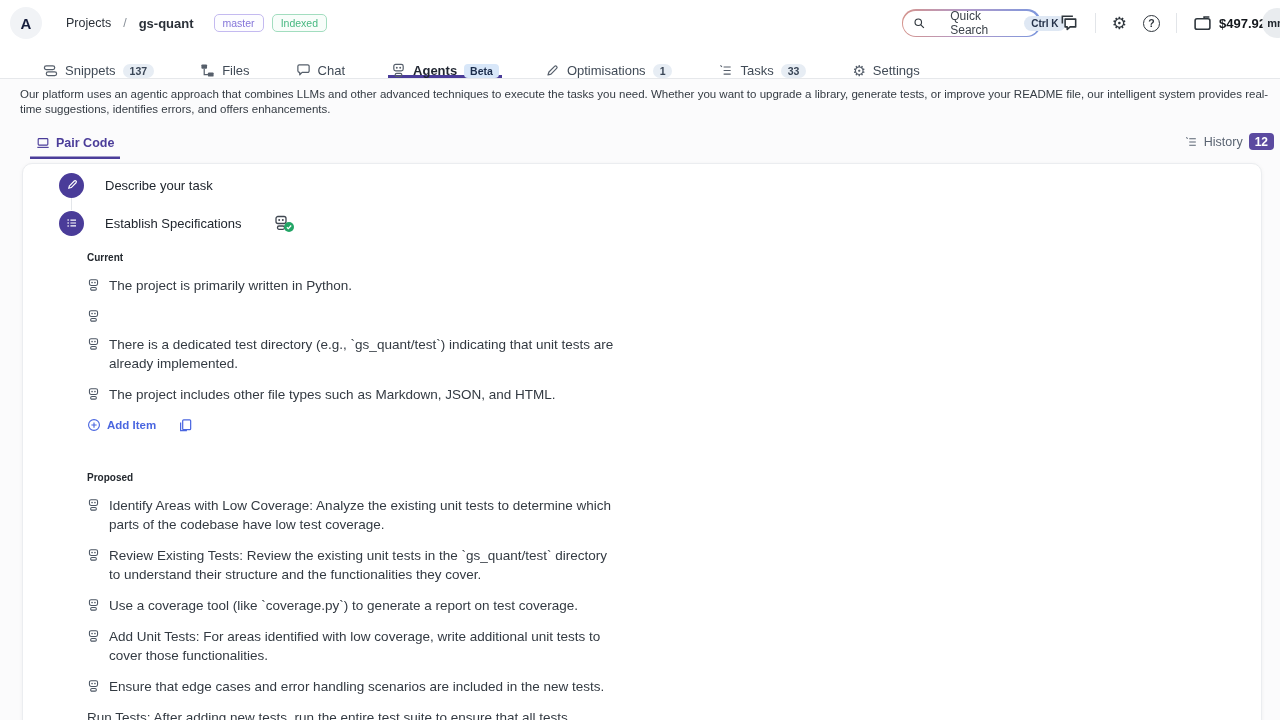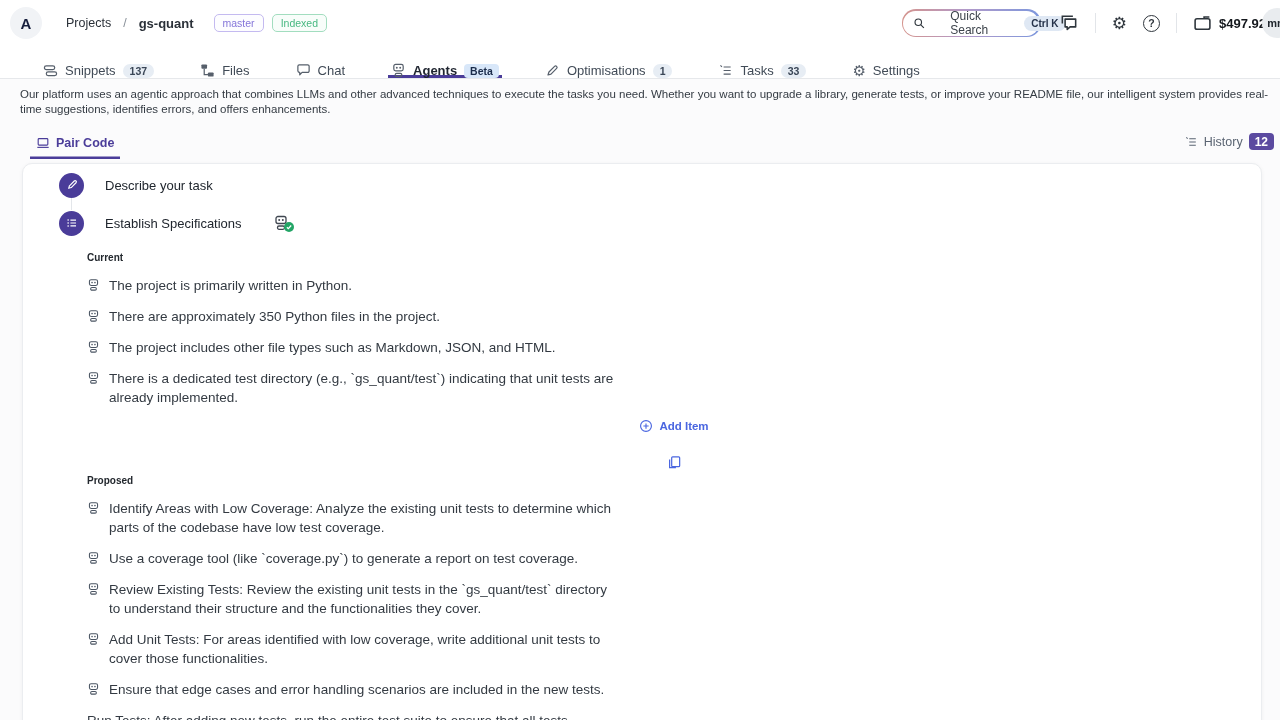--- a/index.html
+++ b/index.html
@@ -77,21 +77,21 @@
   .robot-check { position:relative; display:inline-flex; margin-left:10px; color:#3f4650; }
   .robot-check .check { position:absolute; right:-5px; bottom:-1px; }
 
   .content { margin:16px 0 0 64px; }
   .sec-heading { font-size:10px; font-weight:700; color:#23282e; margin-bottom:13px; }
   ul.spec-list { list-style:none; }
   ul.spec-list li { display:flex; gap:9px; margin-bottom:12px; cursor:pointer; }
   ul.spec-list li svg { flex-shrink:0; margin-top:2px; color:#4b5563; }
   .item-text { font-size:13.5px; line-height:19px; color:#333a42; max-width:512px; }
 
-  .add-row { display:flex; align-items:center; gap:22px; margin:2px 0 0 0; height:18px;flex-direction:column; }
+  .add-row { display:flex; align-items:center; gap:22px; margin:2px 0 0 0; height:18px; }
   .add-item { display:flex; align-items:center; gap:6px; color:#4a66e0; font-size:11.5px;
               font-weight:700; cursor:pointer; background:none; border:none;
               font-family:"Liberation Sans", sans-serif; }
   .copy-btn { color:#4a66e0; cursor:pointer; display:flex; }
 
   .proposed-block { margin-top:38px; }
 </style>
 </head>
 <body>
 
@@ -271,41 +271,40 @@
             <span class="item-text">The project is primarily written in Python.</span>
           </li>
 
           <li>
             <svg width="13" height="14" viewBox="0 0 16 16">
               <rect x="3" y="1.5" width="10" height="7" rx="2" fill="none" stroke="currentColor" stroke-width="1.3"></rect>
               <circle cx="6.2" cy="5" r="1" fill="currentColor"></circle>
               <circle cx="9.8" cy="5" r="1" fill="currentColor"></circle>
               <rect x="4.5" y="11" width="7" height="3.3" rx="1.5" fill="none" stroke="currentColor" stroke-width="1.3"></rect>
             </svg>
-            <span class="item-text">There are approximately 350 Python files in the project.</span>
+          </li>
+
+          <li>
+            <svg width="13" height="14" viewBox="0 0 16 16">
+              <rect x="3" y="1.5" width="10" height="7" rx="2" fill="none" stroke="currentColor" stroke-width="1.3"></rect>
+              <circle cx="6.2" cy="5" r="1" fill="currentColor"></circle>
+              <circle cx="9.8" cy="5" r="1" fill="currentColor"></circle>
+              <rect x="4.5" y="11" width="7" height="3.3" rx="1.5" fill="none" stroke="currentColor" stroke-width="1.3"></rect>
+            </svg>
+            <span class="item-text">There is a dedicated test directory (e.g., `gs_quant/test`) indicating that unit tests are already implemented.</span>
           </li>
 
           <li>
             <svg width="13" height="14" viewBox="0 0 16 16">
               <rect x="3" y="1.5" width="10" height="7" rx="2" fill="none" stroke="currentColor" stroke-width="1.3"></rect>
               <circle cx="6.2" cy="5" r="1" fill="currentColor"></circle>
               <circle cx="9.8" cy="5" r="1" fill="currentColor"></circle>
               <rect x="4.5" y="11" width="7" height="3.3" rx="1.5" fill="none" stroke="currentColor" stroke-width="1.3"></rect>
             </svg>
             <span class="item-text">The project includes other file types such as Markdown, JSON, and HTML.</span>
-          </li>
-
-          <li>
-            <svg width="13" height="14" viewBox="0 0 16 16">
-              <rect x="3" y="1.5" width="10" height="7" rx="2" fill="none" stroke="currentColor" stroke-width="1.3"></rect>
-              <circle cx="6.2" cy="5" r="1" fill="currentColor"></circle>
-              <circle cx="9.8" cy="5" r="1" fill="currentColor"></circle>
-              <rect x="4.5" y="11" width="7" height="3.3" rx="1.5" fill="none" stroke="currentColor" stroke-width="1.3"></rect>
-            </svg>
-            <span class="item-text">There is a dedicated test directory (e.g., `gs_quant/test`) indicating that unit tests are already implemented.</span>
           </li>
         </ul>
       <div class="add-row">
         <button class="add-item">
           <svg width="14" height="14" viewBox="0 0 16 16">
               <circle cx="8" cy="8" r="6.2" fill="none" stroke="currentColor" stroke-width="1.3"></circle>
               <path d="M8 5 V11 M5 8 H11" stroke="currentColor" stroke-width="1.3"></path>
             </svg>
           <span>Add Item</span>
         </button>
@@ -332,31 +331,31 @@
             <span class="item-text">Identify Areas with Low Coverage: Analyze the existing unit tests to determine which parts of the codebase have low test coverage.</span>
           </li>
 
           <li>
             <svg width="13" height="14" viewBox="0 0 16 16">
               <rect x="3" y="1.5" width="10" height="7" rx="2" fill="none" stroke="currentColor" stroke-width="1.3"></rect>
               <circle cx="6.2" cy="5" r="1" fill="currentColor"></circle>
               <circle cx="9.8" cy="5" r="1" fill="currentColor"></circle>
               <rect x="4.5" y="11" width="7" height="3.3" rx="1.5" fill="none" stroke="currentColor" stroke-width="1.3"></rect>
             </svg>
+            <span class="item-text">Review Existing Tests: Review the existing unit tests in the `gs_quant/test` directory to understand their structure and the functionalities they cover.</span>
+          </li>
+
+          <li>
+            <svg width="13" height="14" viewBox="0 0 16 16">
+              <rect x="3" y="1.5" width="10" height="7" rx="2" fill="none" stroke="currentColor" stroke-width="1.3"></rect>
+              <circle cx="6.2" cy="5" r="1" fill="currentColor"></circle>
+              <circle cx="9.8" cy="5" r="1" fill="currentColor"></circle>
+              <rect x="4.5" y="11" width="7" height="3.3" rx="1.5" fill="none" stroke="currentColor" stroke-width="1.3"></rect>
+            </svg>
             <span class="item-text">Use a coverage tool (like `coverage.py`) to generate a report on test coverage.</span>
-          </li>
-
-          <li>
-            <svg width="13" height="14" viewBox="0 0 16 16">
-              <rect x="3" y="1.5" width="10" height="7" rx="2" fill="none" stroke="currentColor" stroke-width="1.3"></rect>
-              <circle cx="6.2" cy="5" r="1" fill="currentColor"></circle>
-              <circle cx="9.8" cy="5" r="1" fill="currentColor"></circle>
-              <rect x="4.5" y="11" width="7" height="3.3" rx="1.5" fill="none" stroke="currentColor" stroke-width="1.3"></rect>
-            </svg>
-            <span class="item-text">Review Existing Tests: Review the existing unit tests in the `gs_quant/test` directory to understand their structure and the functionalities they cover.</span>
           </li>
 
           <li>
             <svg width="13" height="14" viewBox="0 0 16 16">
               <rect x="3" y="1.5" width="10" height="7" rx="2" fill="none" stroke="currentColor" stroke-width="1.3"></rect>
               <circle cx="6.2" cy="5" r="1" fill="currentColor"></circle>
               <circle cx="9.8" cy="5" r="1" fill="currentColor"></circle>
               <rect x="4.5" y="11" width="7" height="3.3" rx="1.5" fill="none" stroke="currentColor" stroke-width="1.3"></rect>
             </svg>
             <span class="item-text">Add Unit Tests: For areas identified with low coverage, write additional unit tests to cover those functionalities.</span>

